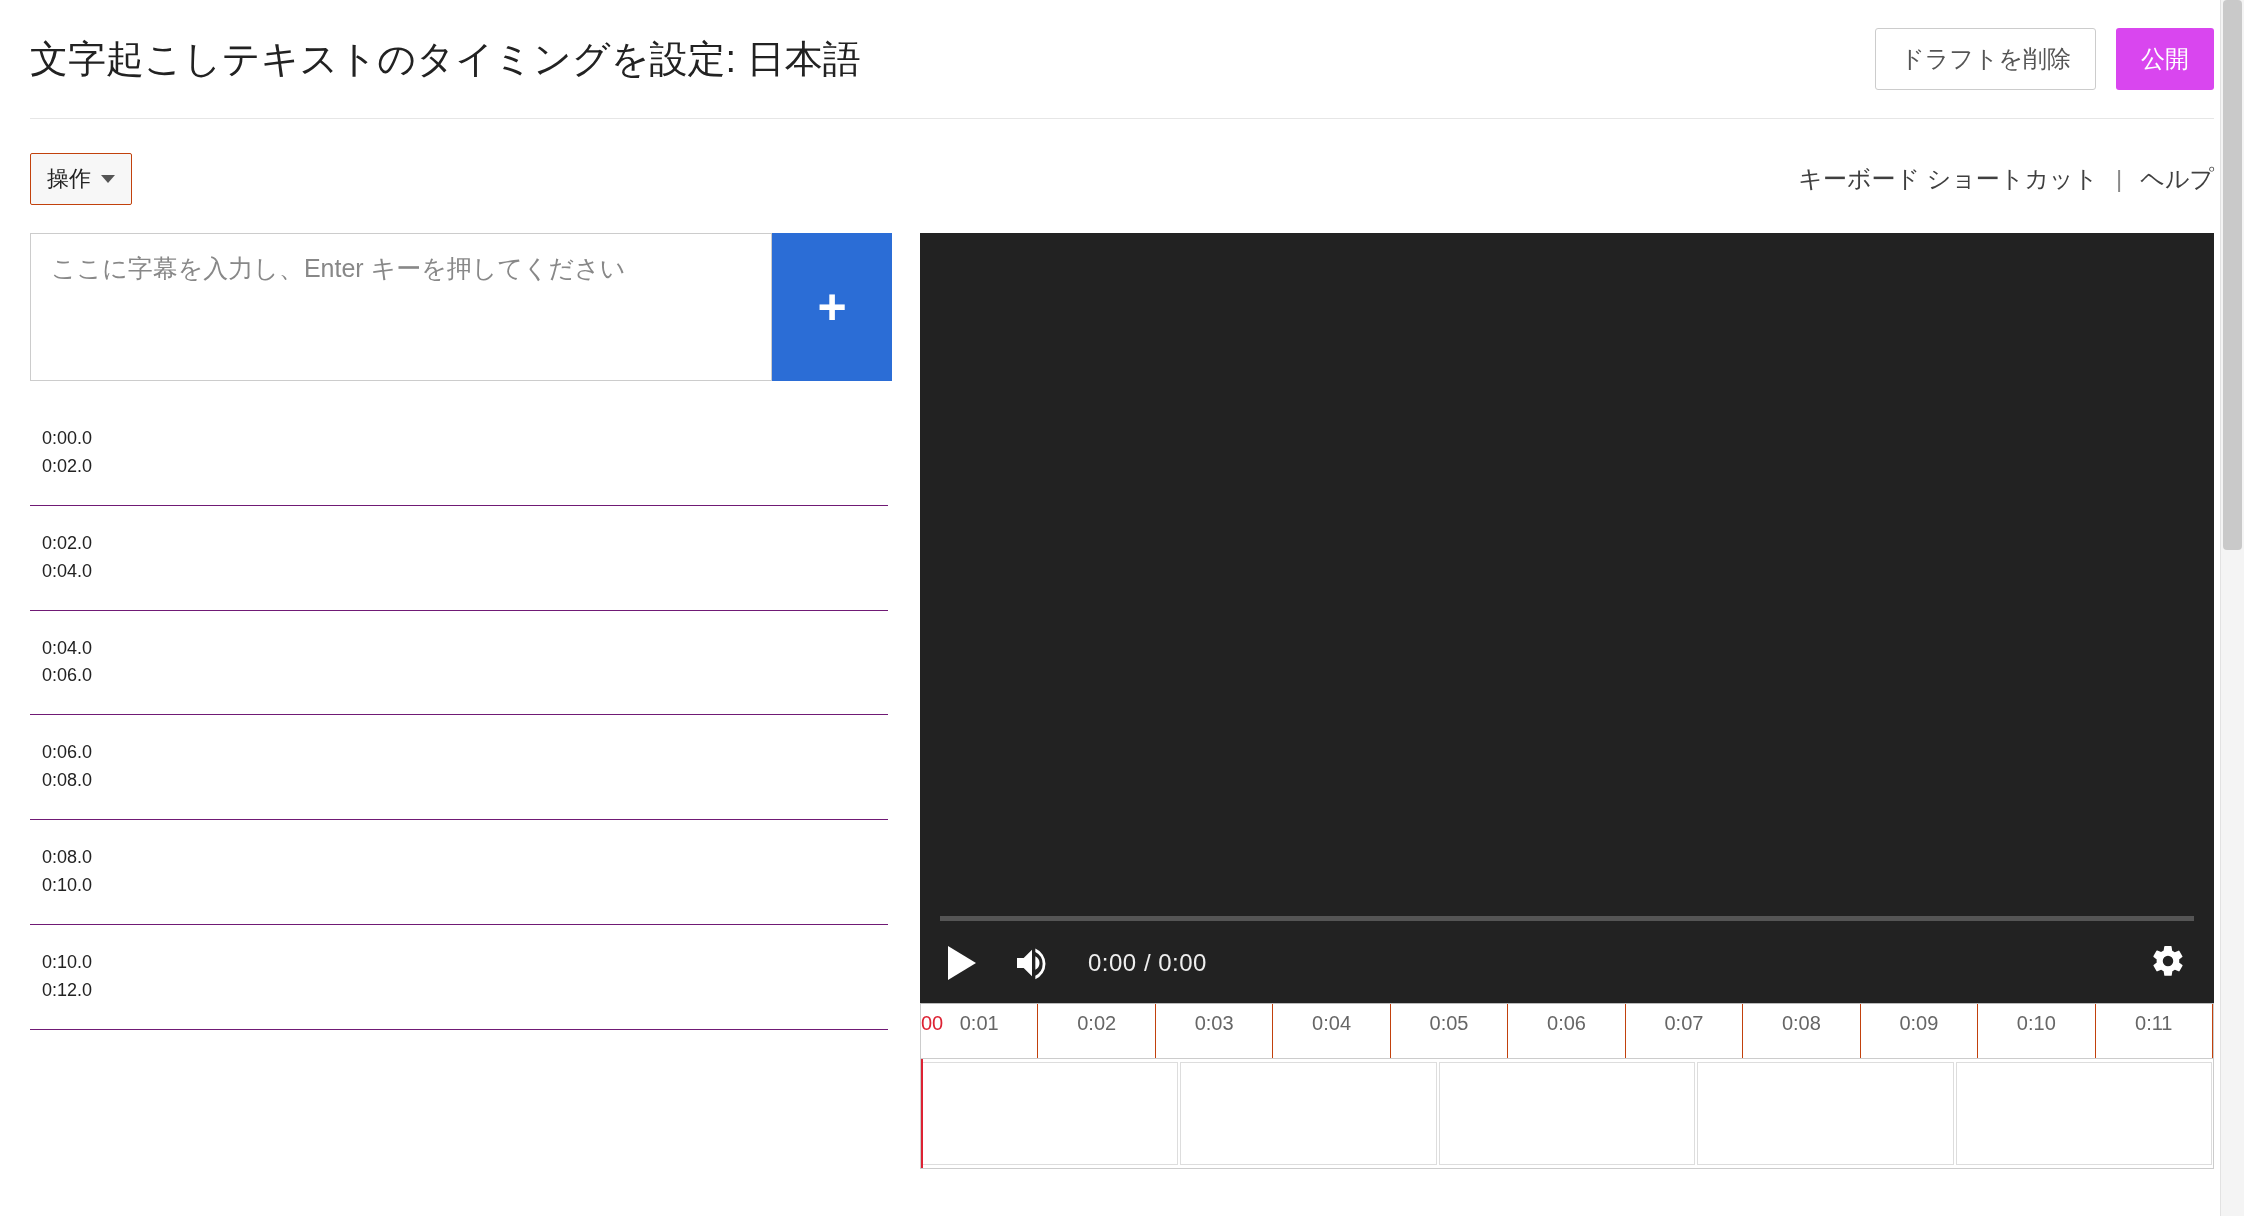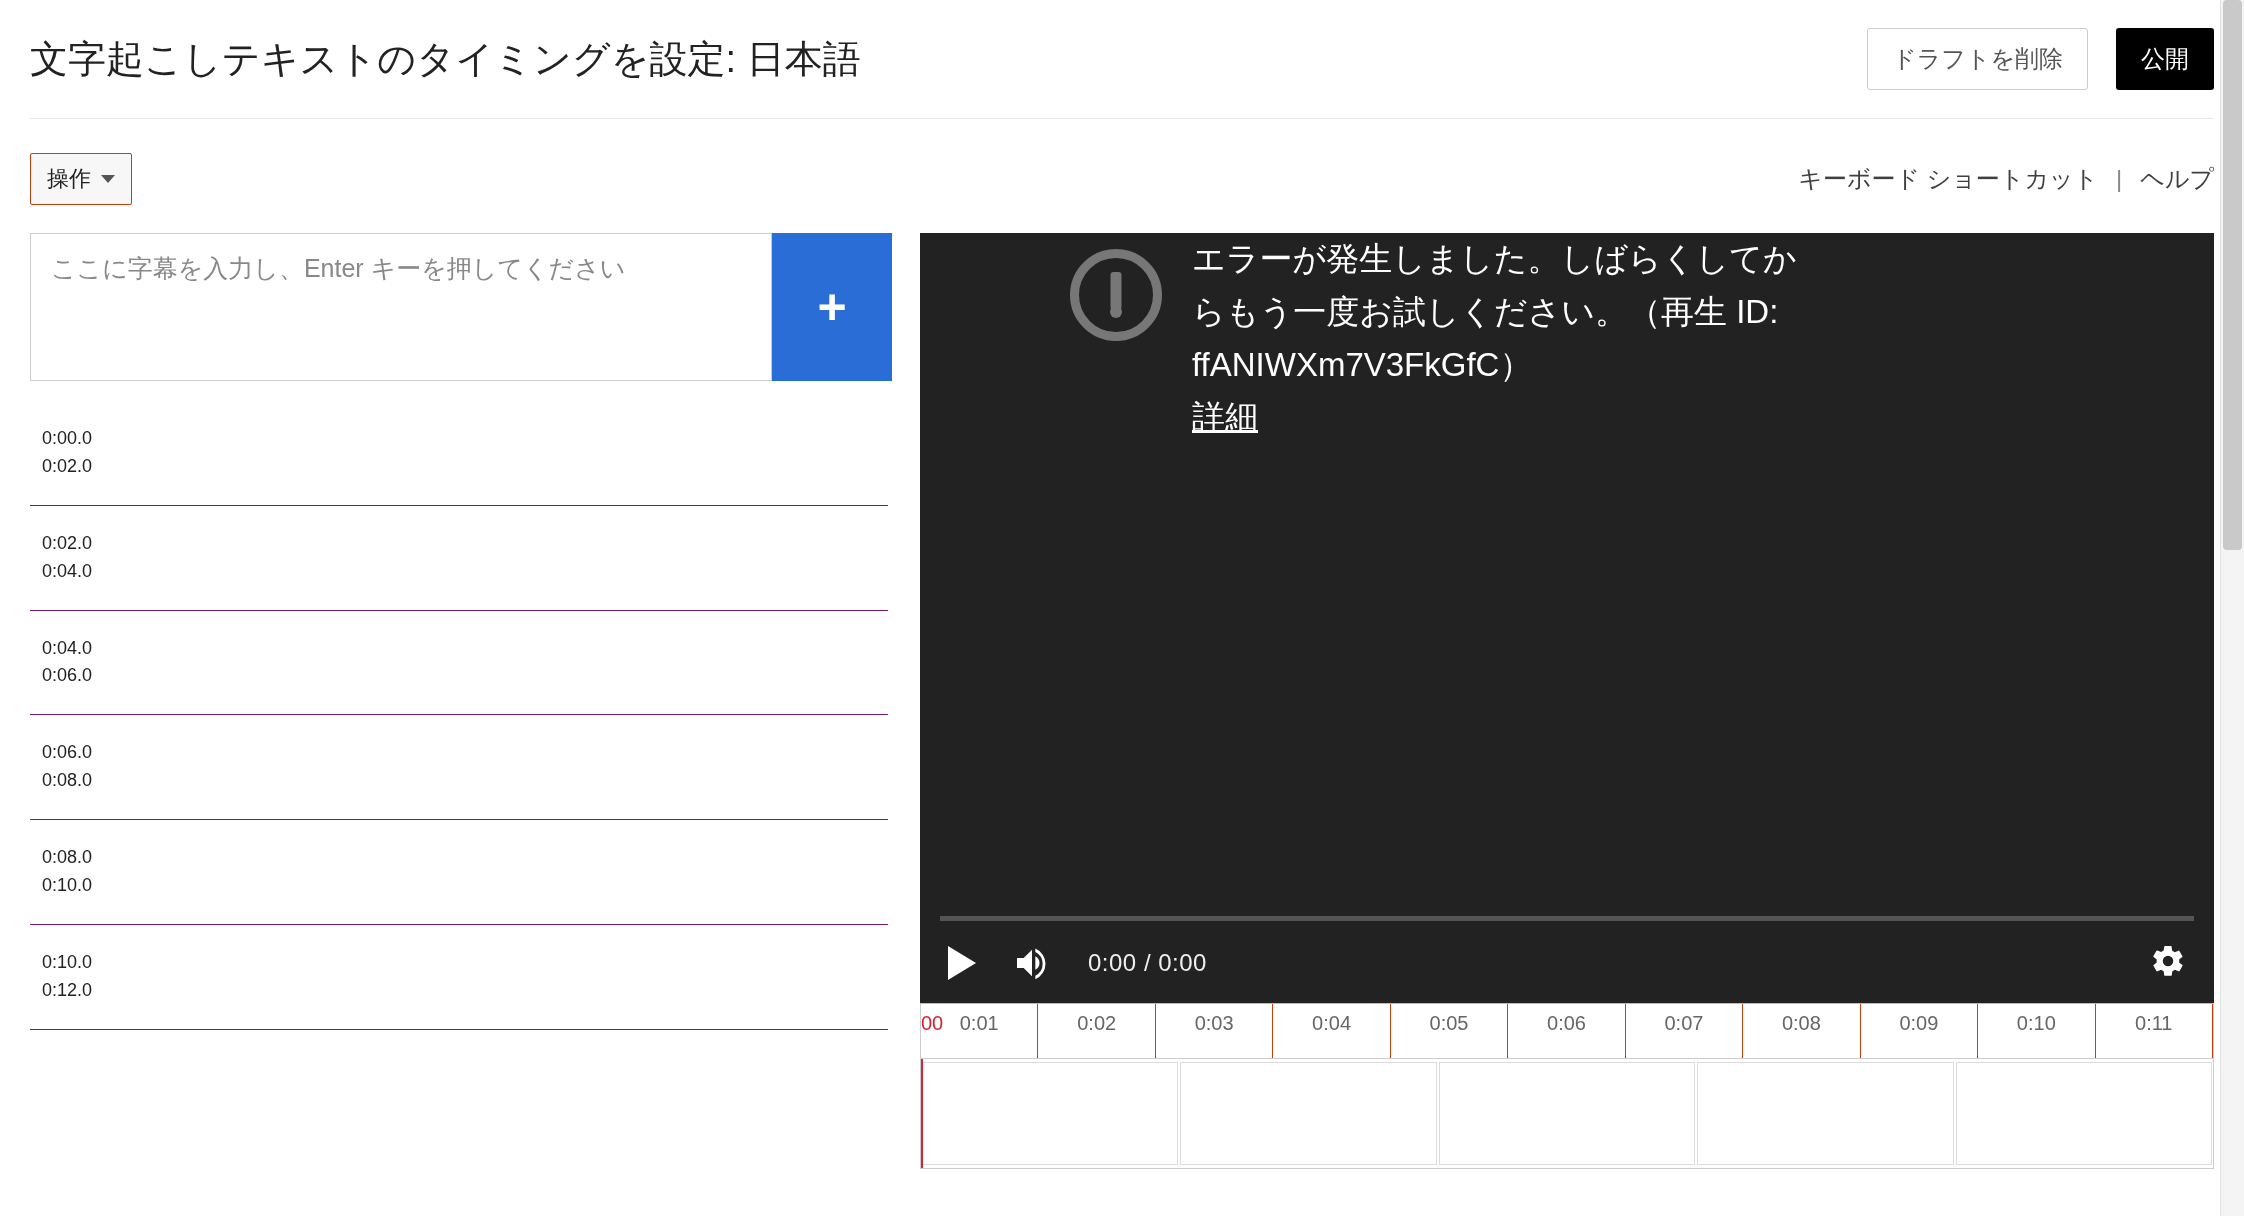--- a/index.html
+++ b/index.html
@@ -27,21 +27,21 @@
   }
   .header-actions { display: flex; gap: 20px; }
   .btn {
     font-size: 24px;
     padding: 14px 24px;
     border-radius: 3px;
     cursor: pointer;
     border: 1px solid transparent;
   }
   .btn-outline { background: #fff; border: 1px solid #ccc; color: #555; }
-  .btn-primary { background: #000000; color: #fff; margin-left: 8px; }
+  .btn-primary { background: #d946ef; color: #fff; }
 
   
   .second-row {
     display: flex;
     align-items: center;
     justify-content: space-between;
     padding: 34px 0 28px 0;
   }
   .actions-dd {
     border: 1px solid #c2410c;
@@ -308,29 +308,20 @@
           <div class="cue">
             <div>0:10.0</div>
             <div>0:12.0</div>
           </div>
         </div>
     </div>
 
     <div class="right-col">
 
       <div class="player">
-        <div class="player-error">
-          <div class="err-icon"></div>
-          <div class="err-text">
-            <div>エラーが発生しました。しばらくしてか</div>
-            <div>らもう一度お試しください。（再生 ID:</div>
-            <div>ffANIWXm7V3FkGfC）</div>
-            <div class="err-more">詳細</div>
-          </div>
-        </div>
 
         <div class="progress-bar"></div>
 
         <div class="player-controls">
           <div class="play-icon"></div>
           <div class="vol-icon">
             <svg width="40" height="40" viewBox="0 0 24 24">
                 <path d="M3 9v6h4l5 5V4L7 9H3zm13.5 3a4.5 4.5 0 0 0-2.5-4v8a4.5 4.5 0 0 0 2.5-4zm-2.5-8.7v2.06A8 8 0 0 1 14 19.64v2.06A10 10 0 0 0 14 3.3z"></path>
               </svg>
           </div>

